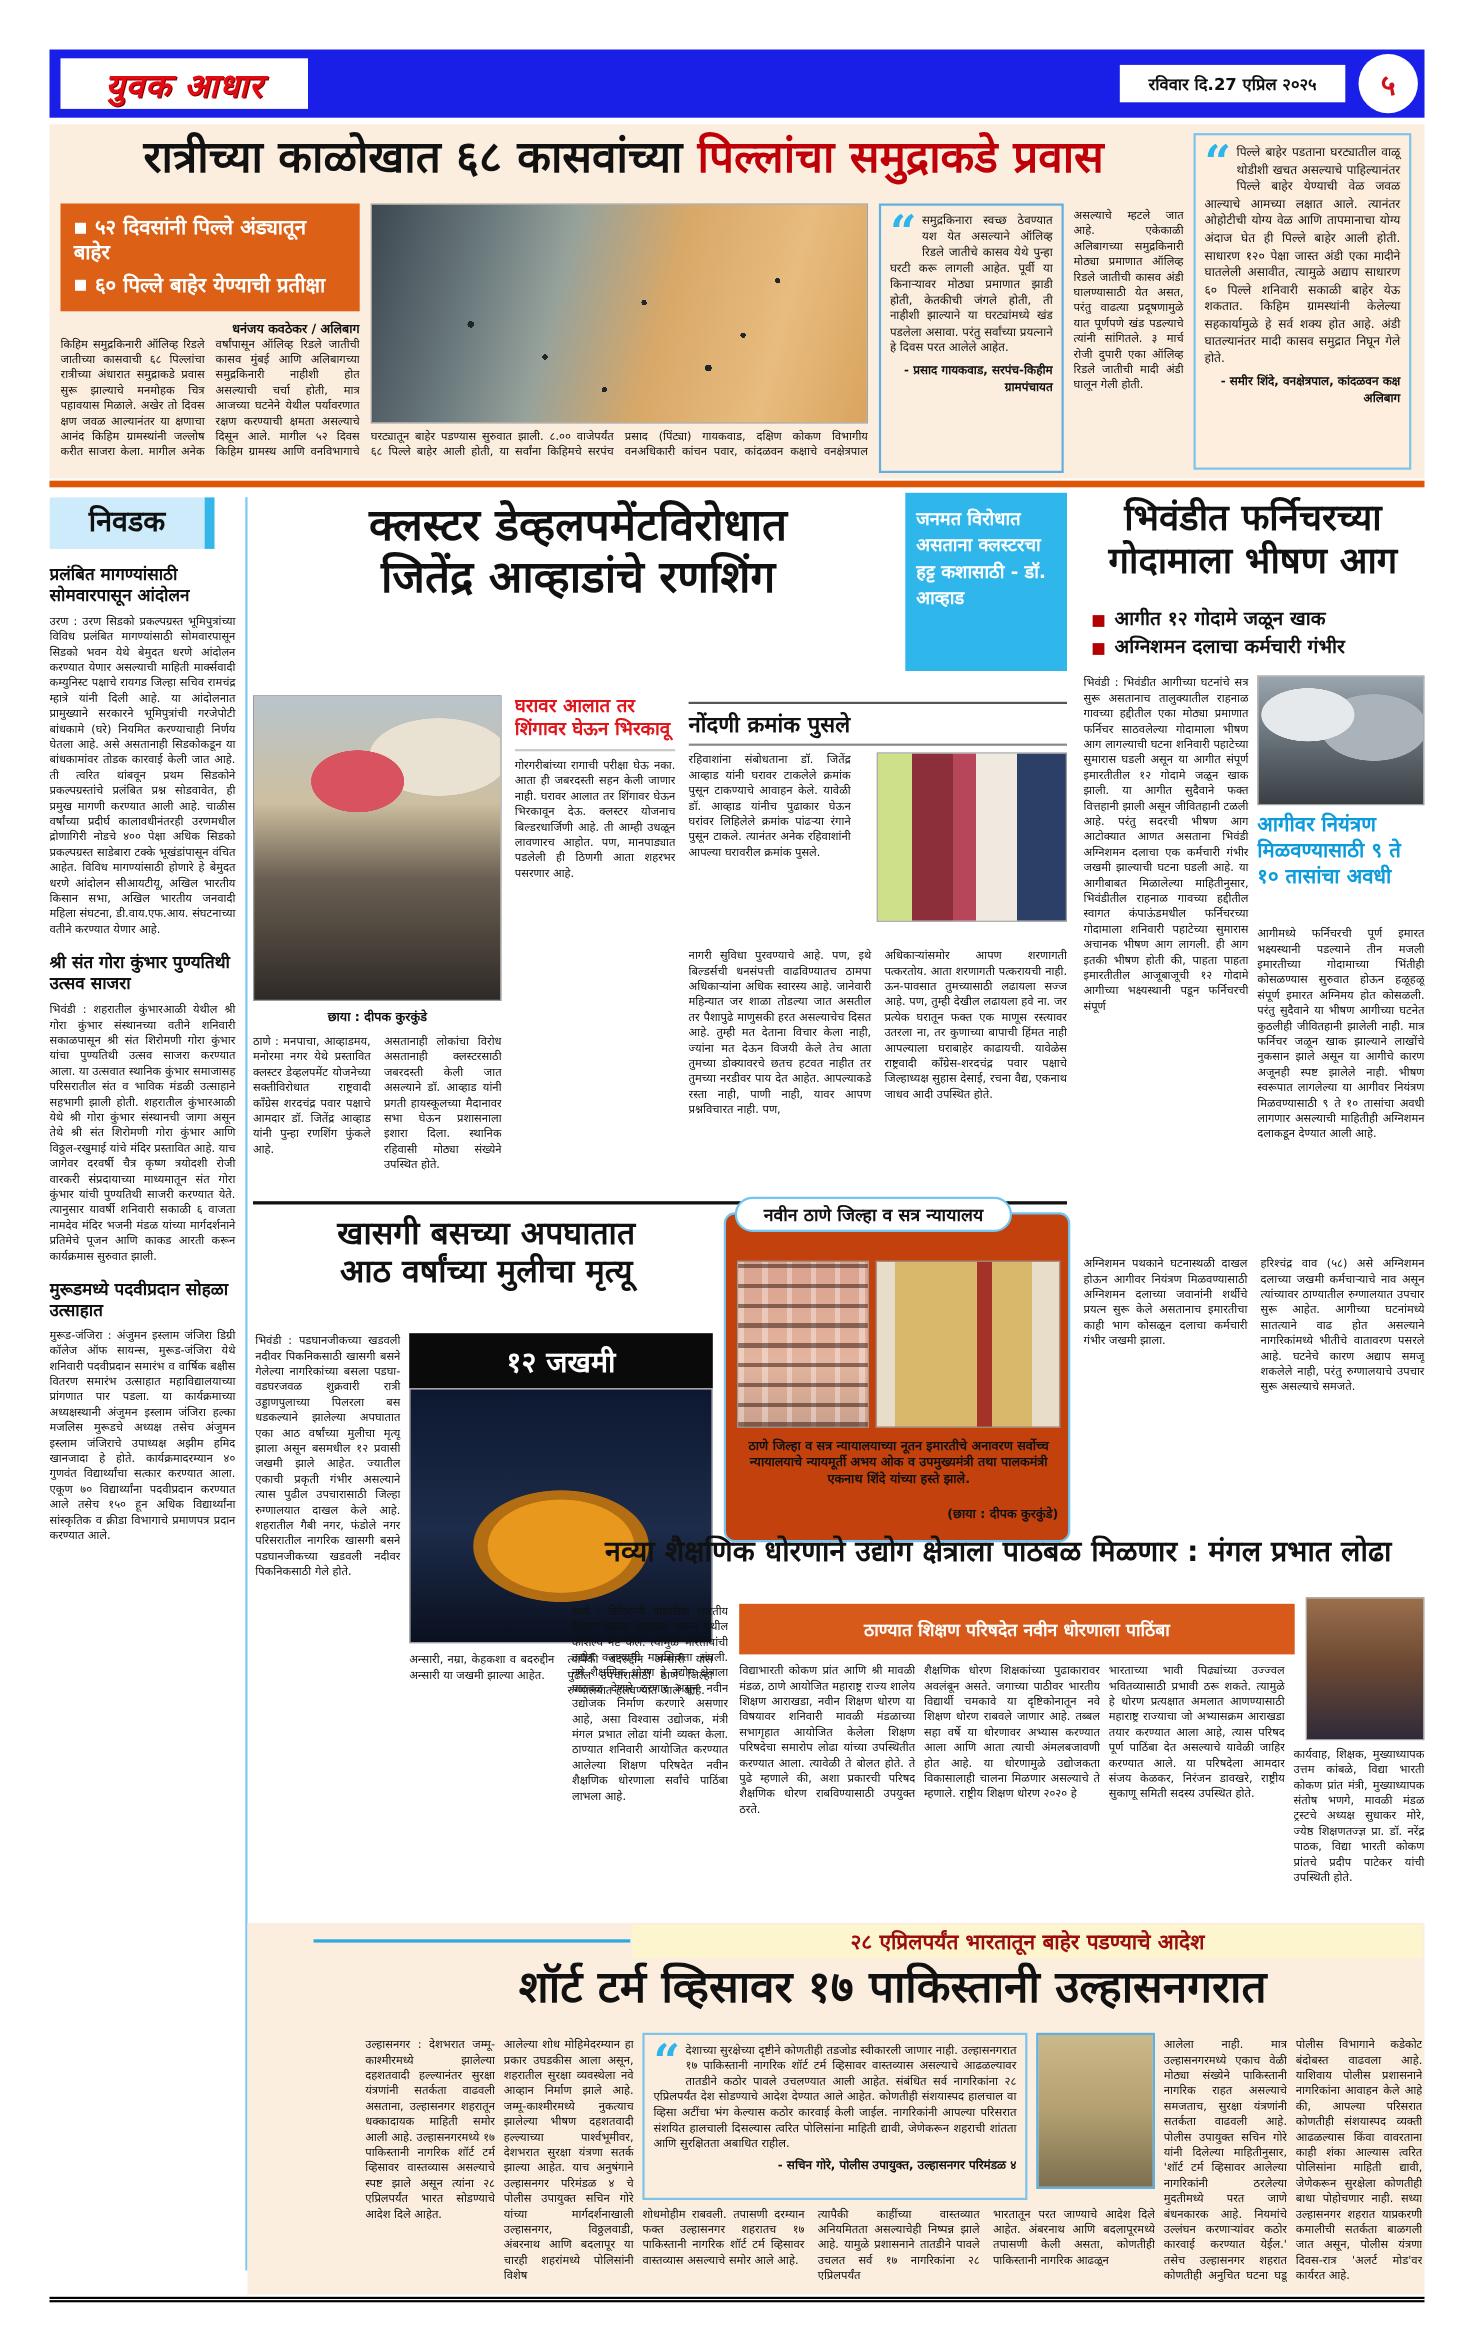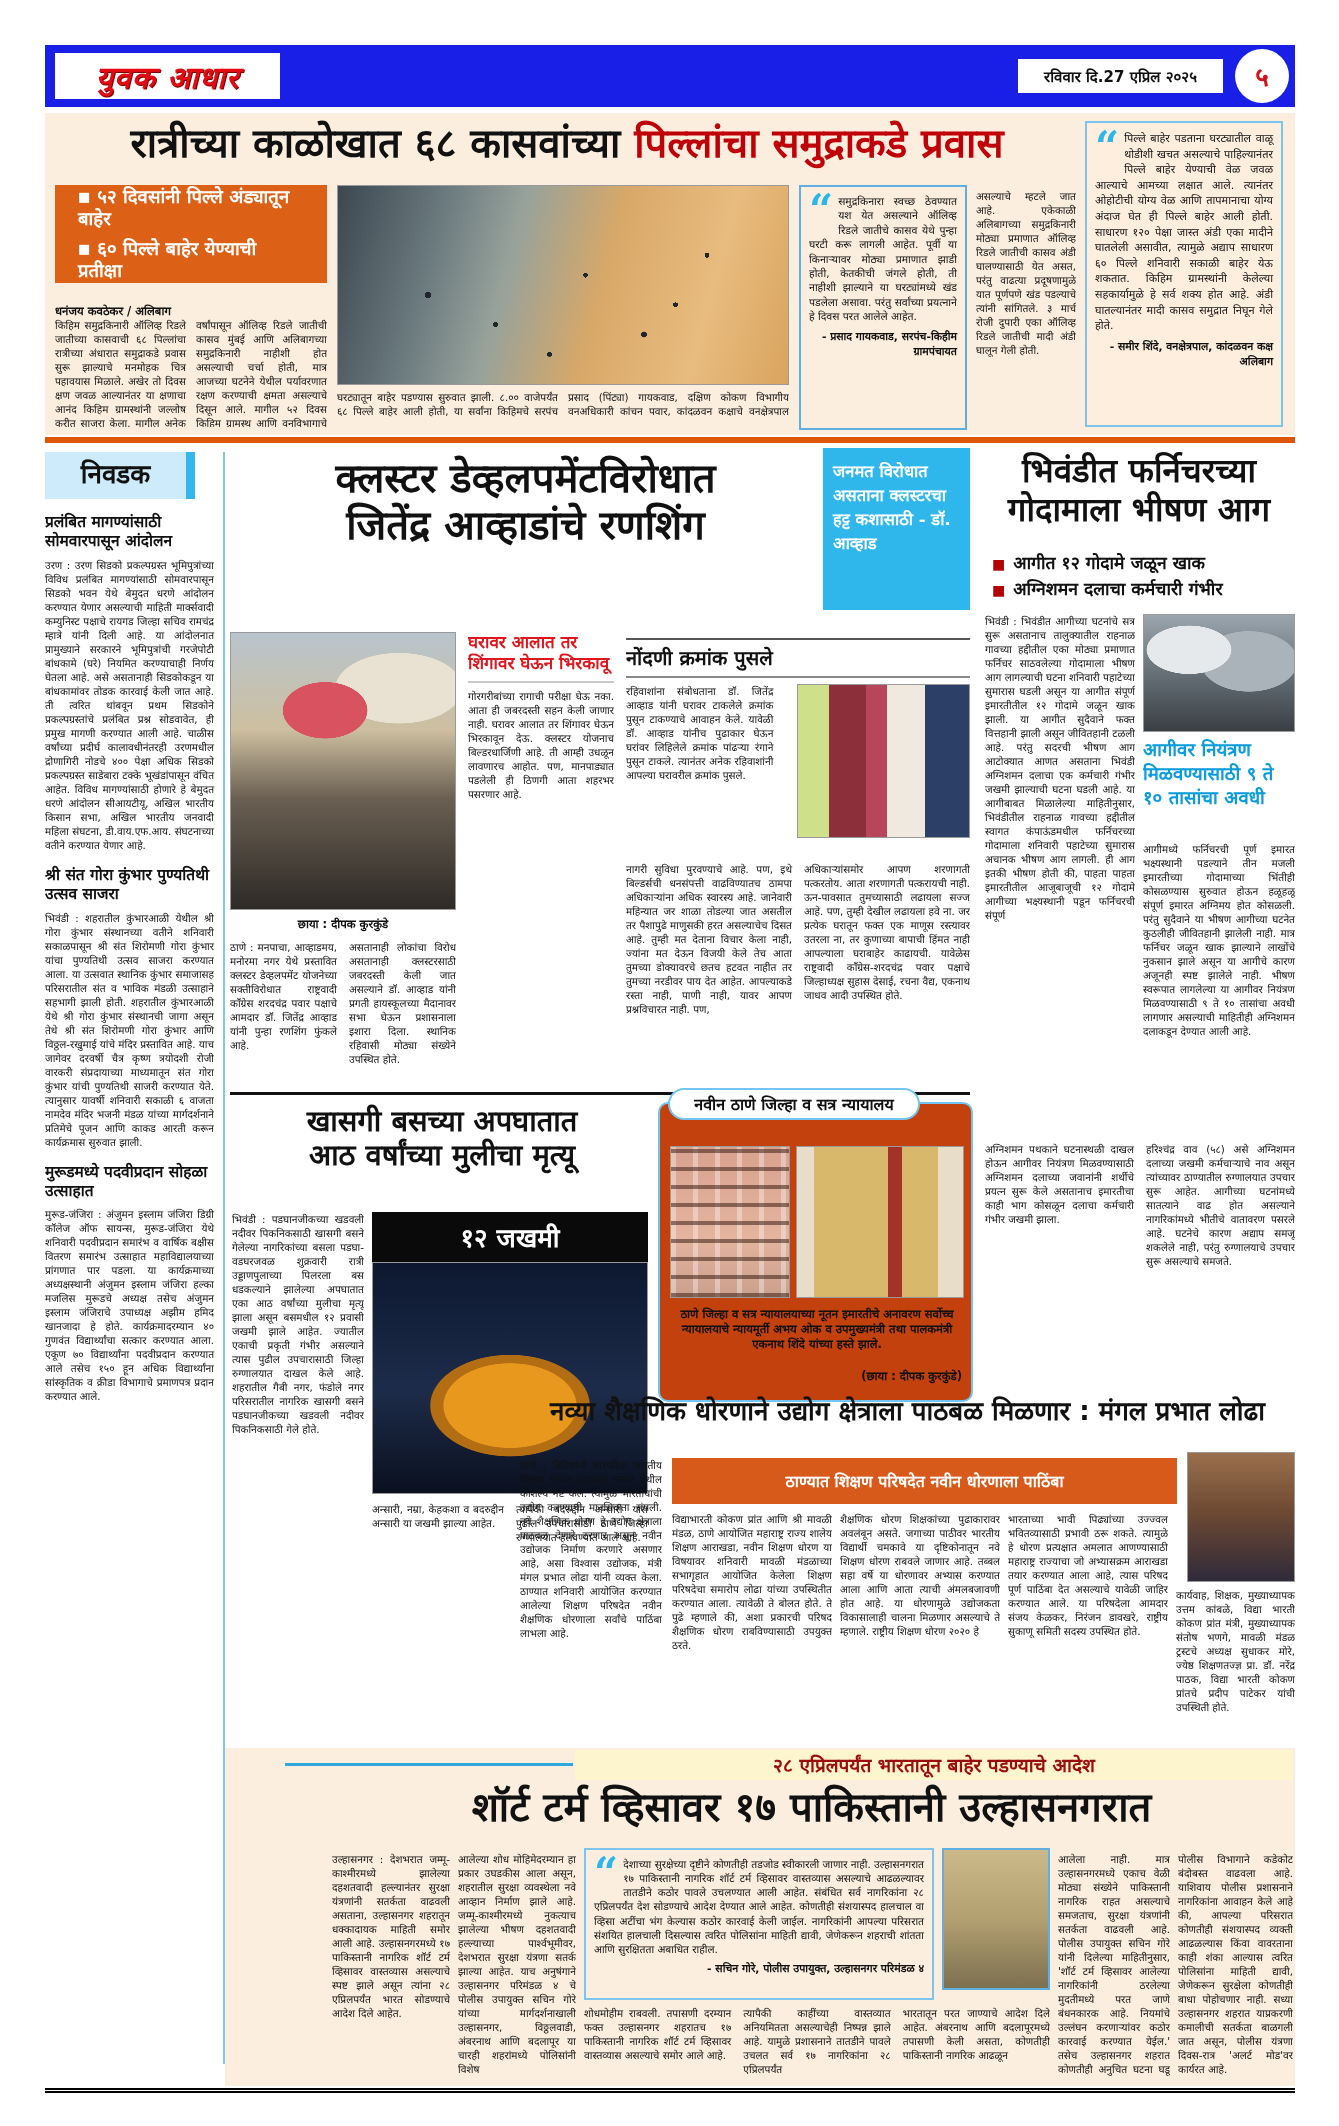--- a/index.html
+++ b/index.html
@@ -15,21 +15,21 @@
   .logoTxt{color:#e30b13;font-weight:bold;font-size:30px;letter-spacing:1px;
            text-shadow:1px 1px 0 #7a0000;font-style:italic;}
   .dateBox{background:#ffffff;display:flex;align-items:center;justify-content:center;
            font-size:15px;font-weight:bold;}
   .pageCirc{background:#ffffff;border-radius:50%;display:flex;align-items:center;justify-content:center;
             color:#d0131b;font-size:26px;font-weight:bold;}
   
   .cream{background:#fceede;}
   .topHead{font-size:40px;font-weight:bold;text-align:center;line-height:1.2;white-space:nowrap;}
   .topHead .red{color:#c00008;}
-  .orangeBox{background:#dc6015;padding:10px 23px;display:flex;flex-direction:column;justify-content:center;gap:8px;}
+  .orangeBox{background:#dc6015;padding:10px 12px;display:flex;flex-direction:column;justify-content:center;gap:8px;}
   .orangeBox .bl{color:#fff;font-size:18.5px;font-weight:bold;line-height:1.2;}
   .orangeBox .bl::before{content:'■';color:#fff;margin-right:7px;font-size:13px;vertical-align:2px;}
   .byline{font-weight:bold;font-size:11.5px;}
   .cols2{column-count:2;column-gap:10px;}
   .qbox{border:2px solid #5fb0e0;padding:7px 8px;}
   .qmark{color:#2eb6ea;font-size:42px;font-weight:bold;line-height:0.8;float:left;margin-right:5px;
          font-family:"DejaVu Serif","Liberation Serif",serif;}
   .attrib{font-weight:bold;font-size:10.8px;text-align:right;margin-top:4px;}
   .sideQuote{background:#fdeede;border:2px solid #7cc4ec;padding:8px;}
   .sideQuote .t{font-size:11px;line-height:1.42;}
@@ -122,21 +122,21 @@
     <div class="abs topHead" style="left:12px;top:6px;width:1020px;height:58px;">
       <span>रात्रीच्या काळोखात ६८ कासवांच्या </span><span class="red">पिल्लांचा समुद्राकडे प्रवास</span>
     </div>
 
     <div class="abs orangeBox" style="left:10px;top:72px;width:272px;height:98px;">
       <div class="bl">५२ दिवसांनी पिल्ले अंड्यातून बाहेर</div>
       <div class="bl">६० पिल्ले बाहेर येण्याची प्रतीक्षा</div>
     </div>
 
     <div class="abs clip" style="left:10px;top:178px;width:272px;height:136px;">
-      <div class="byline" style="text-align:left;margin-top:12px;">धनंजय कवठेकर / अलिबाग</div>
+      <div class="byline" style="text-align:right;">धनंजय कवठेकर / अलिबाग</div>
       <div class="cols2 bodytxt just clip" style="height:118px;">किहिम समुद्रकिनारी ऑलिव्ह रिडले जातीच्या कासवाची ६८ पिल्लांचा रात्रीच्या अंधारात समुद्राकडे प्रवास सुरू झाल्याचे मनमोहक चित्र पहावयास मिळाले. अखेर तो दिवस क्षण जवळ आल्यानंतर या क्षणाचा आनंद किहिम ग्रामस्थांनी जल्लोष करीत साजरा केला. मागील अनेक वर्षांपासून ऑलिव्ह रिडले जातीची कासव मुंबई आणि अलिबागच्या समुद्रकिनारी नाहीशी होत असल्याची चर्चा होती, मात्र आजच्या घटनेने येथील पर्यावरणात रक्षण करण्याची क्षमता असल्याचे दिसून आले. मागील ५२ दिवस किहिम ग्रामस्थ आणि वनविभागाचे कर्मचारी दिवसरात्र या घरट्यांचे रक्षण करीत होते आणि तो क्षण शुक्रवारी सायंकाळी ५.०० वाजता जवळ आला, याच दरम्यान घरट्यात हालचाल होत असल्याचे रक्षकाच्या लक्षात आले. त्यानंतर एकएक पिल्लू</div>
     </div>
 
     <div class="abs ph ph-turtle" style="left:292px;top:72px;width:452px;height:200px;"></div>
     <div class="abs cols2 bodytxt just clip" style="left:292px;top:277px;width:452px;height:40px;">घरट्यातून बाहेर पडण्यास सुरुवात झाली. ८.०० वाजेपर्यंत ६८ पिल्ले बाहेर आली होती, या सर्वांना किहिमचे सरपंच प्रसाद (पिंट्या) गायकवाड, दक्षिण कोकण विभागीय वनअधिकारी कांचन पवार, कांदळवन कक्षाचे वनक्षेत्रपाल समीर शिंदे यांच्या हस्ते समुद्रात सोडण्यात आले. अद्याप साधारण ६० पिल्ले बाहेर येण्याची शक्यता आहे. या पिल्लांचे स्वागत मोठ्या उत्साहात केले जाईल, असे किहिम ग्रामपंचायत सरपंच प्रसाद (पिंट्या) गायकवाड यांनी सांगितले.</div>
 
     <div class="abs qbox clip" style="left:754px;top:72px;width:168px;height:245px;">
       <span class="qmark">“</span>
       <div class="bodytxt just" style="font-size:10.6px;">समुद्रकिनारा स्वच्छ ठेवण्यात यश येत असल्याने ऑलिव्ह रिडले जातीचे कासव येथे पुन्हा घरटी करू लागली आहेत. पूर्वी या किनाऱ्यावर मोठ्या प्रमाणात झाडी होती, केतकीची जंगले होती, ती नाहीशी झाल्याने या घरट्यांमध्ये खंड पडलेला असावा. परंतु सर्वांच्या प्रयत्नाने हे दिवस परत आलेले आहेत.</div>
       <div class="attrib">- प्रसाद गायकवाड, सरपंच-किहीम ग्रामपंचायत</div>

